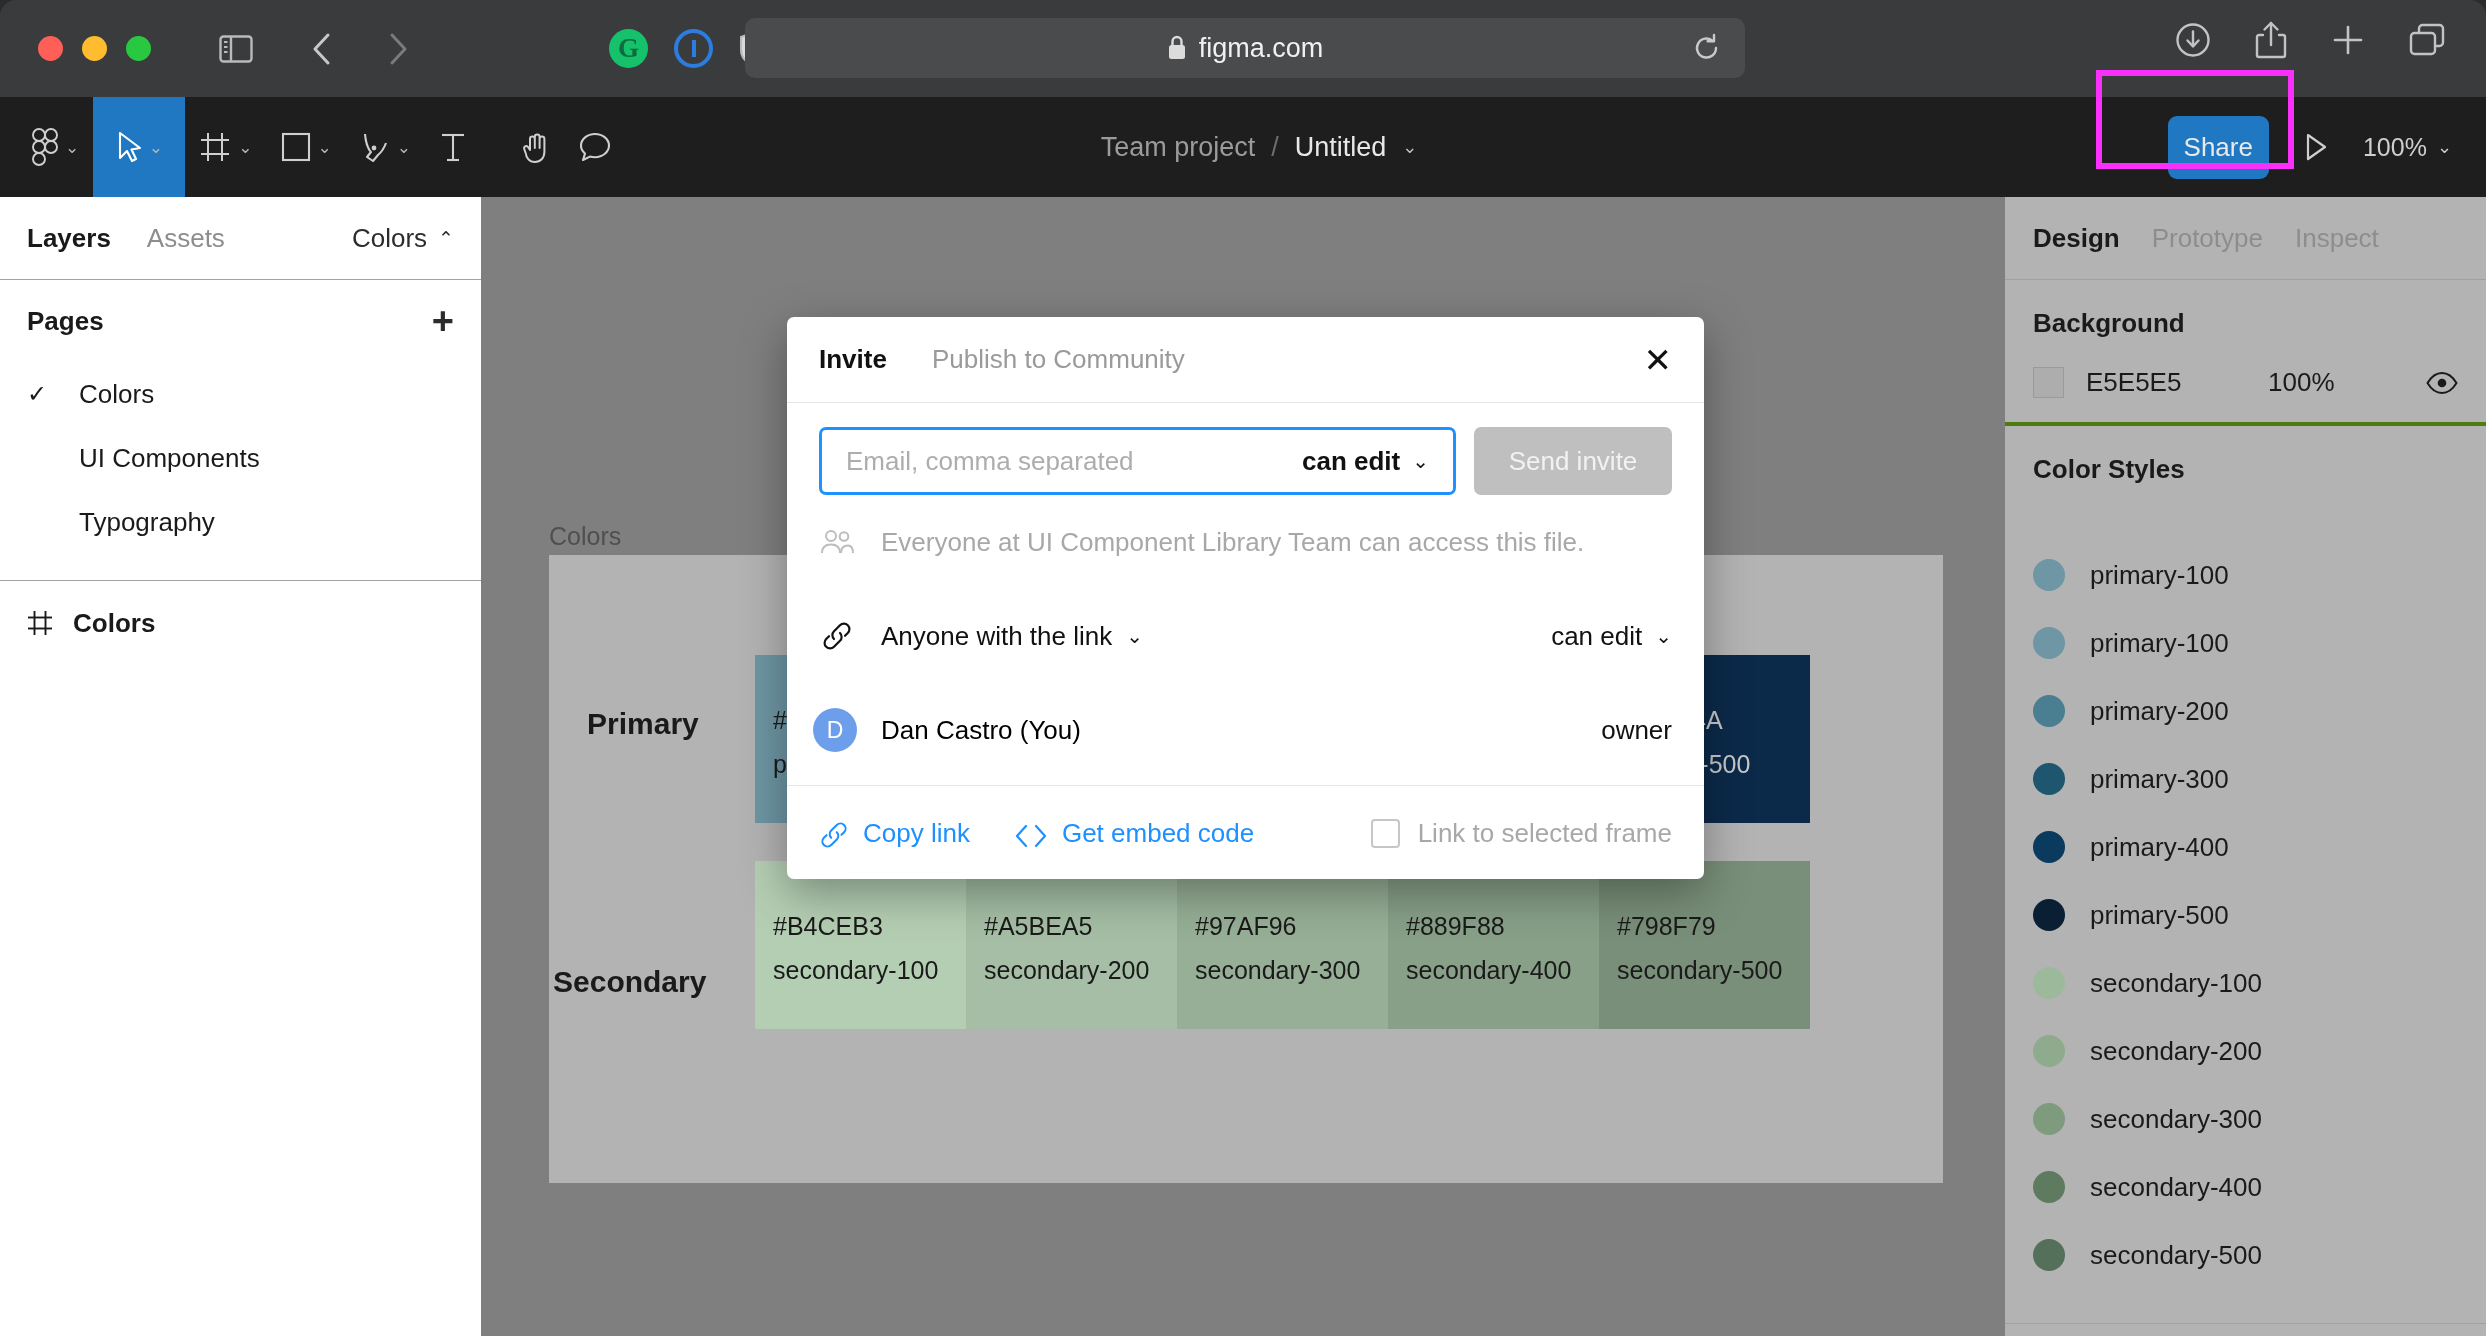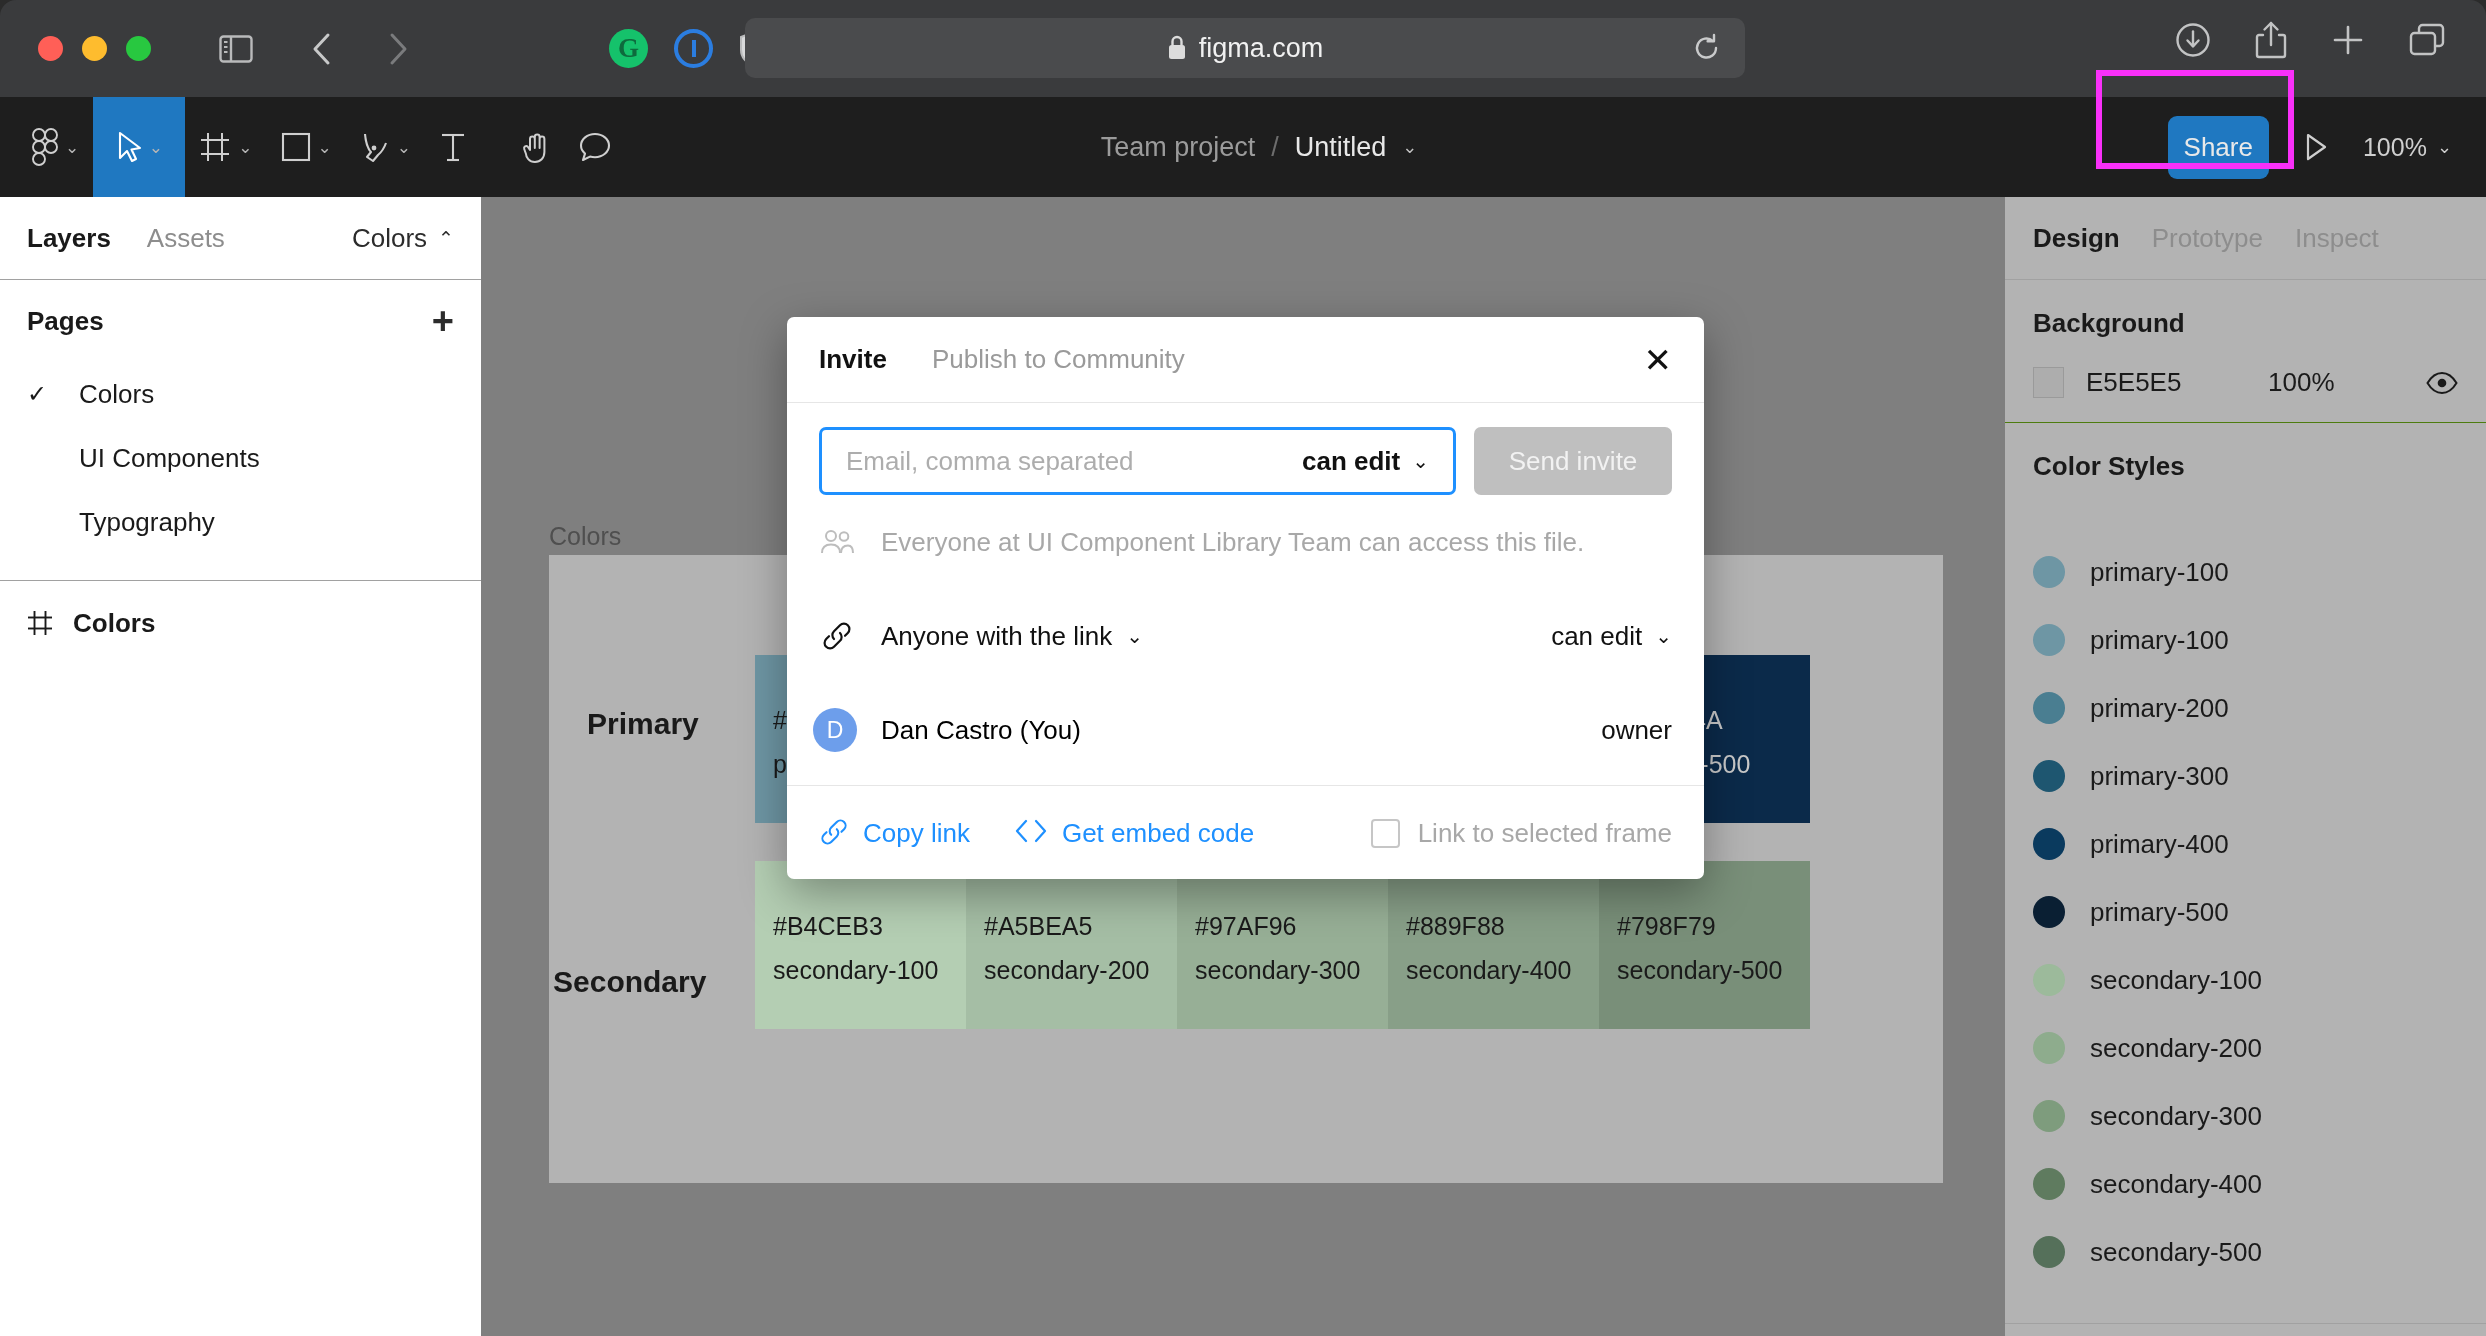--- a/index.html
+++ b/index.html
@@ -161,21 +161,21 @@
     position: absolute; right: 0; top: 197px; width: 481px; height: 1139px;
     background: #b3b3b3;
   }
   .rp-tabs {
     height: 83px; display: flex; align-items: center; padding: 0 28px; gap: 32px;
     border-bottom: 1px solid #a1a1a1;
   }
   .rp-tab { font-size: 26px; color: #8d8d8d; }
   .rp-tab.active { color: #1a1a1a; font-weight: bold; }
   .rp-section {
-    padding: 28px 28px 24px 28px; border-bottom: 1px solid #4d7c0f;
+    padding: 28px 28px 24px 28px; border-bottom: 4px solid #4d7c0f;
   }
   .rp-title { font-size: 26px; font-weight: bold; color: #1a1a1a; margin-bottom: 28px; }
   .bg-row { display: flex; align-items: center; gap: 22px; }
   .bg-swatch { width: 31px; height: 31px; background: #adadad; border: 1px solid #9a9a9a; }
   .bg-hex { font-size: 26px; color: #1a1a1a; width: 160px; }
   .bg-opacity { font-size: 26px; color: #1a1a1a; }
   .eye { margin-left: auto; color: #1a1a1a; }
   .styles-body { padding: 28px 28px 0 28px; }
   .style-row { display: flex; align-items: center; gap: 25px; height: 68px; }
   .style-dot { width: 32px; height: 32px; border-radius: 50%; flex: none; }
@@ -232,21 +232,21 @@
     width: 44px; height: 44px; border-radius: 50%; background: #6d9eeb;
     color: #fff; font-size: 23px; display: flex; align-items: center;
     justify-content: center; flex: none; margin-left: -4px;
   }
   .owner-label { margin-left: auto; font-size: 26px; color: #111; }
   .modal-foot {
     border-top: 1px solid #e6e6e6; height: 96px; margin-top: 8px;
     display: flex; align-items: center; padding: 0 32px; gap: 44px;
   }
   .foot-link {
-    display: flex; align-items: flex-start; gap: 14px;
+    display: flex; align-items: flex-end; gap: 14px;
     color: #1e90ff; font-size: 26px; cursor: pointer;
   }
   .foot-check { margin-left: auto; display: flex; align-items: center; gap: 18px; }
   .chk { width: 29px; height: 29px; border: 2px solid #c6c6c6; border-radius: 4px; }
   .chk-label { font-size: 26px; color: #a8a8a8; }
   svg { display: block; }
 </style>
 </head>
 <body>
 

